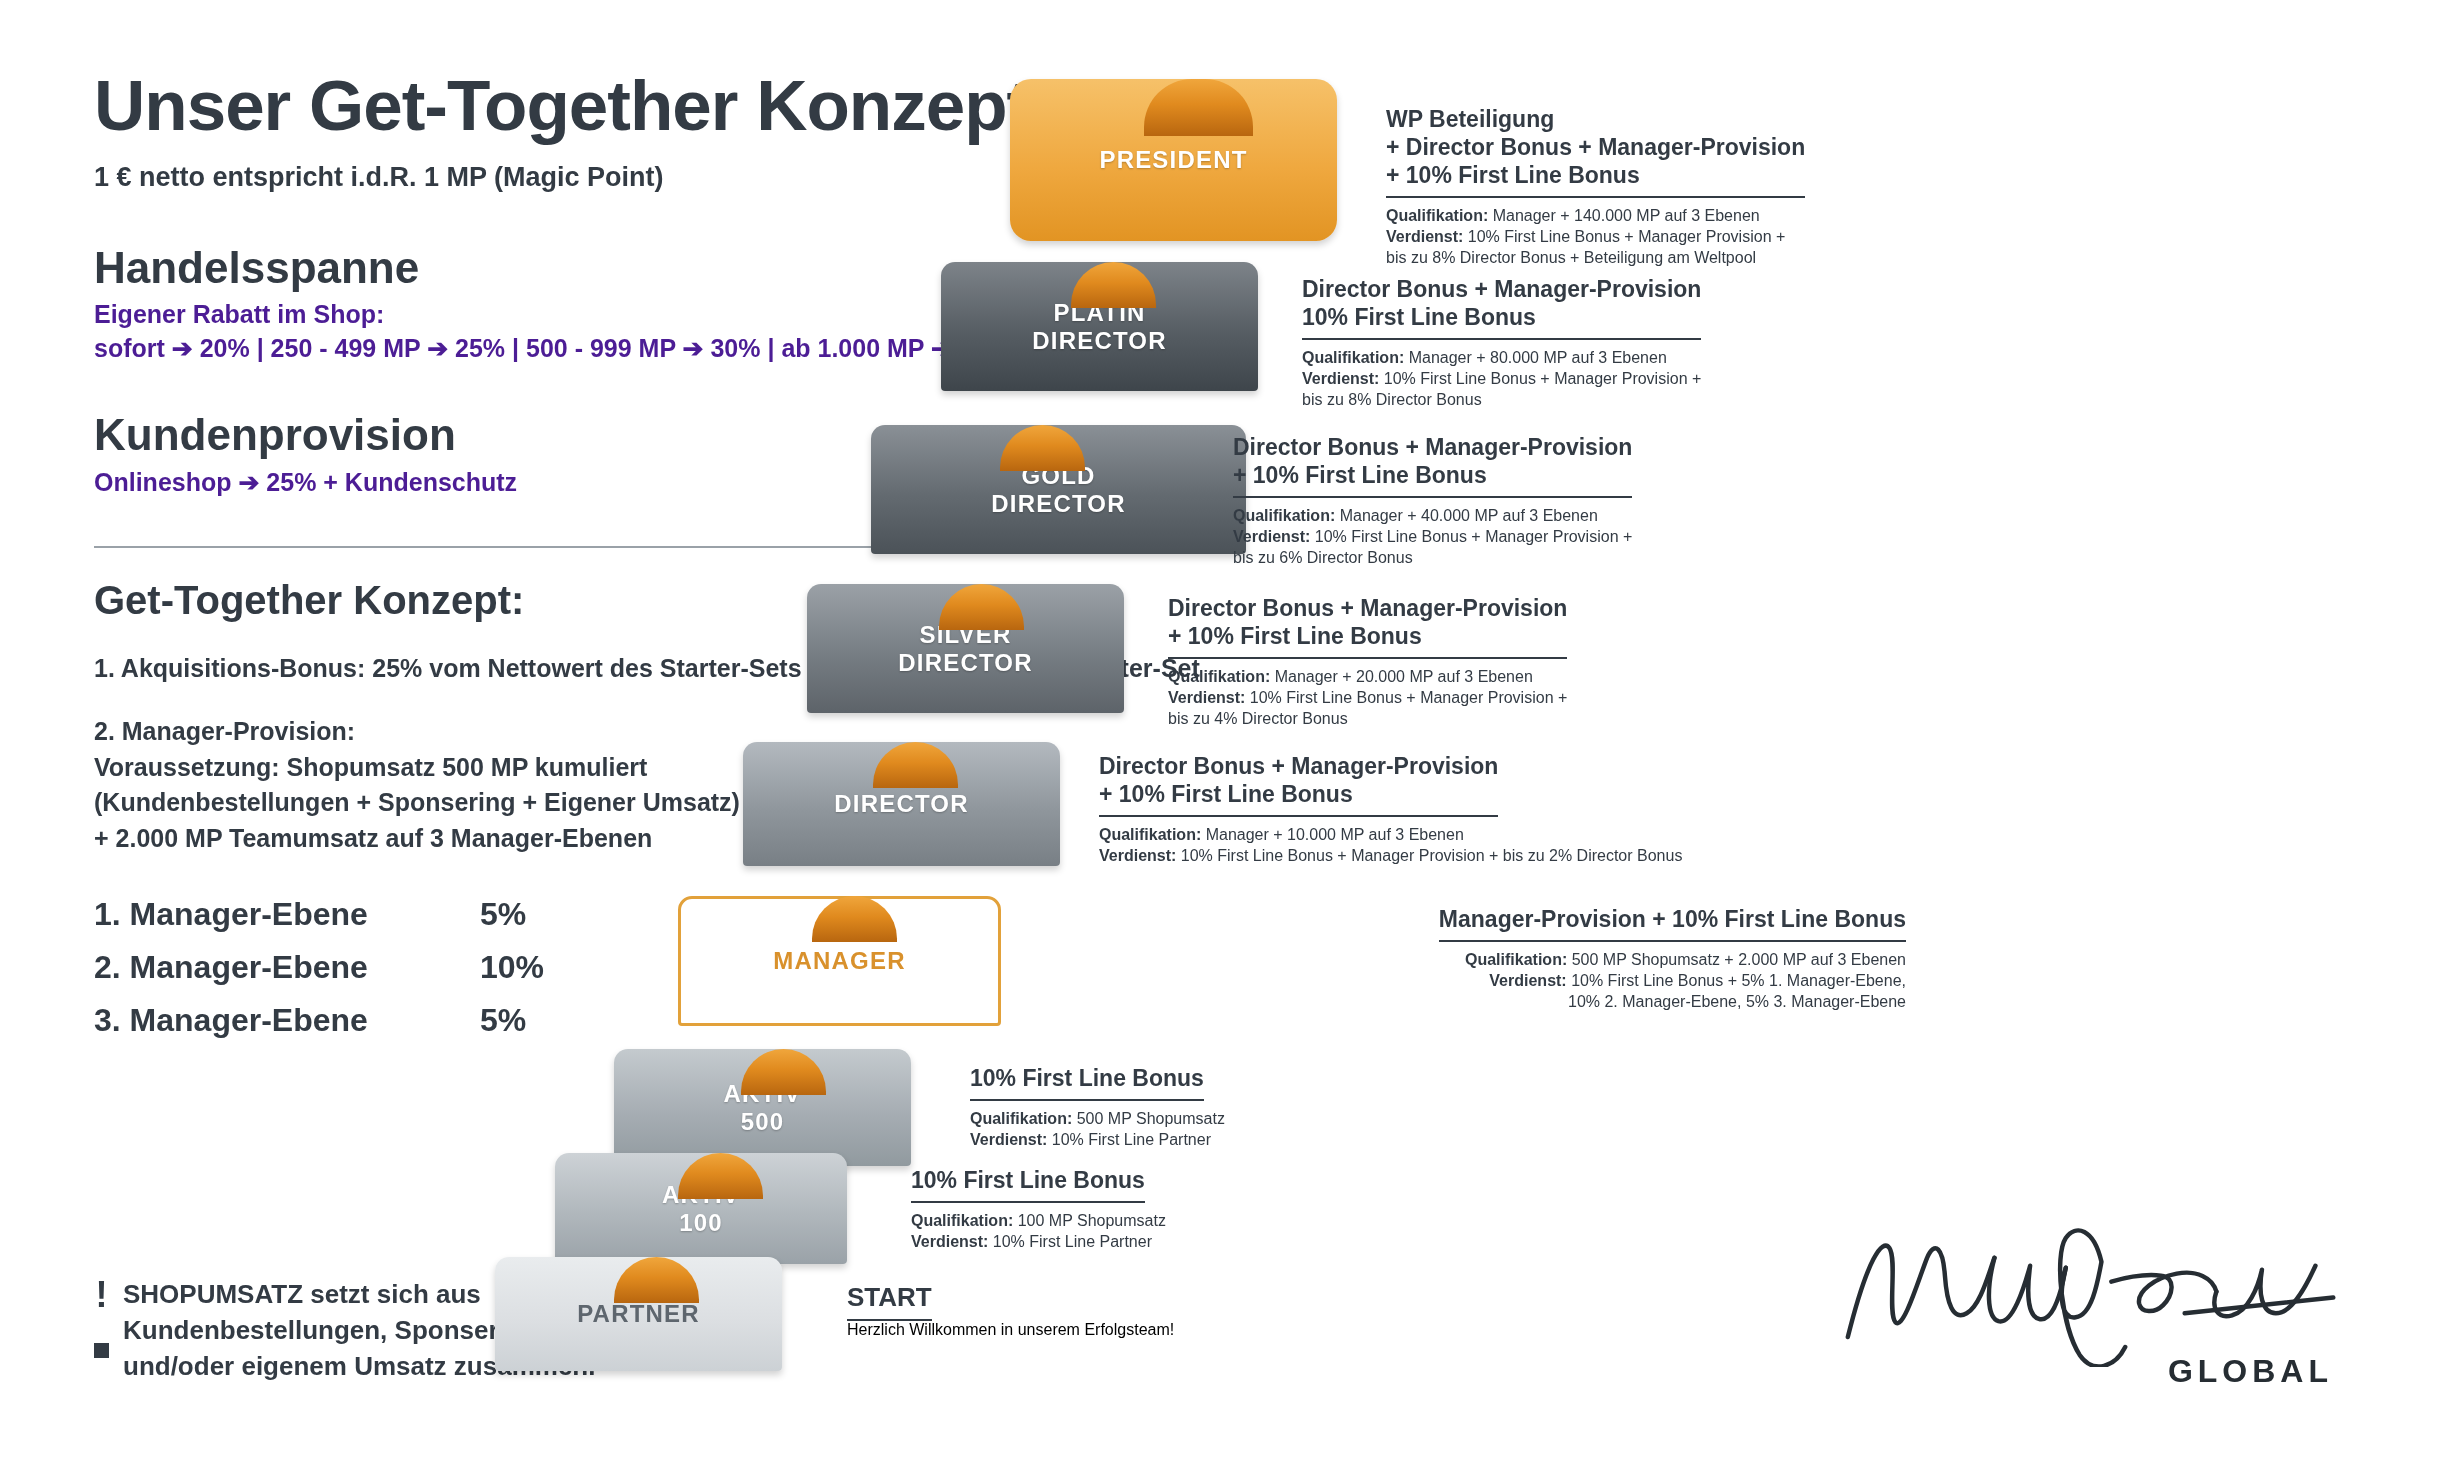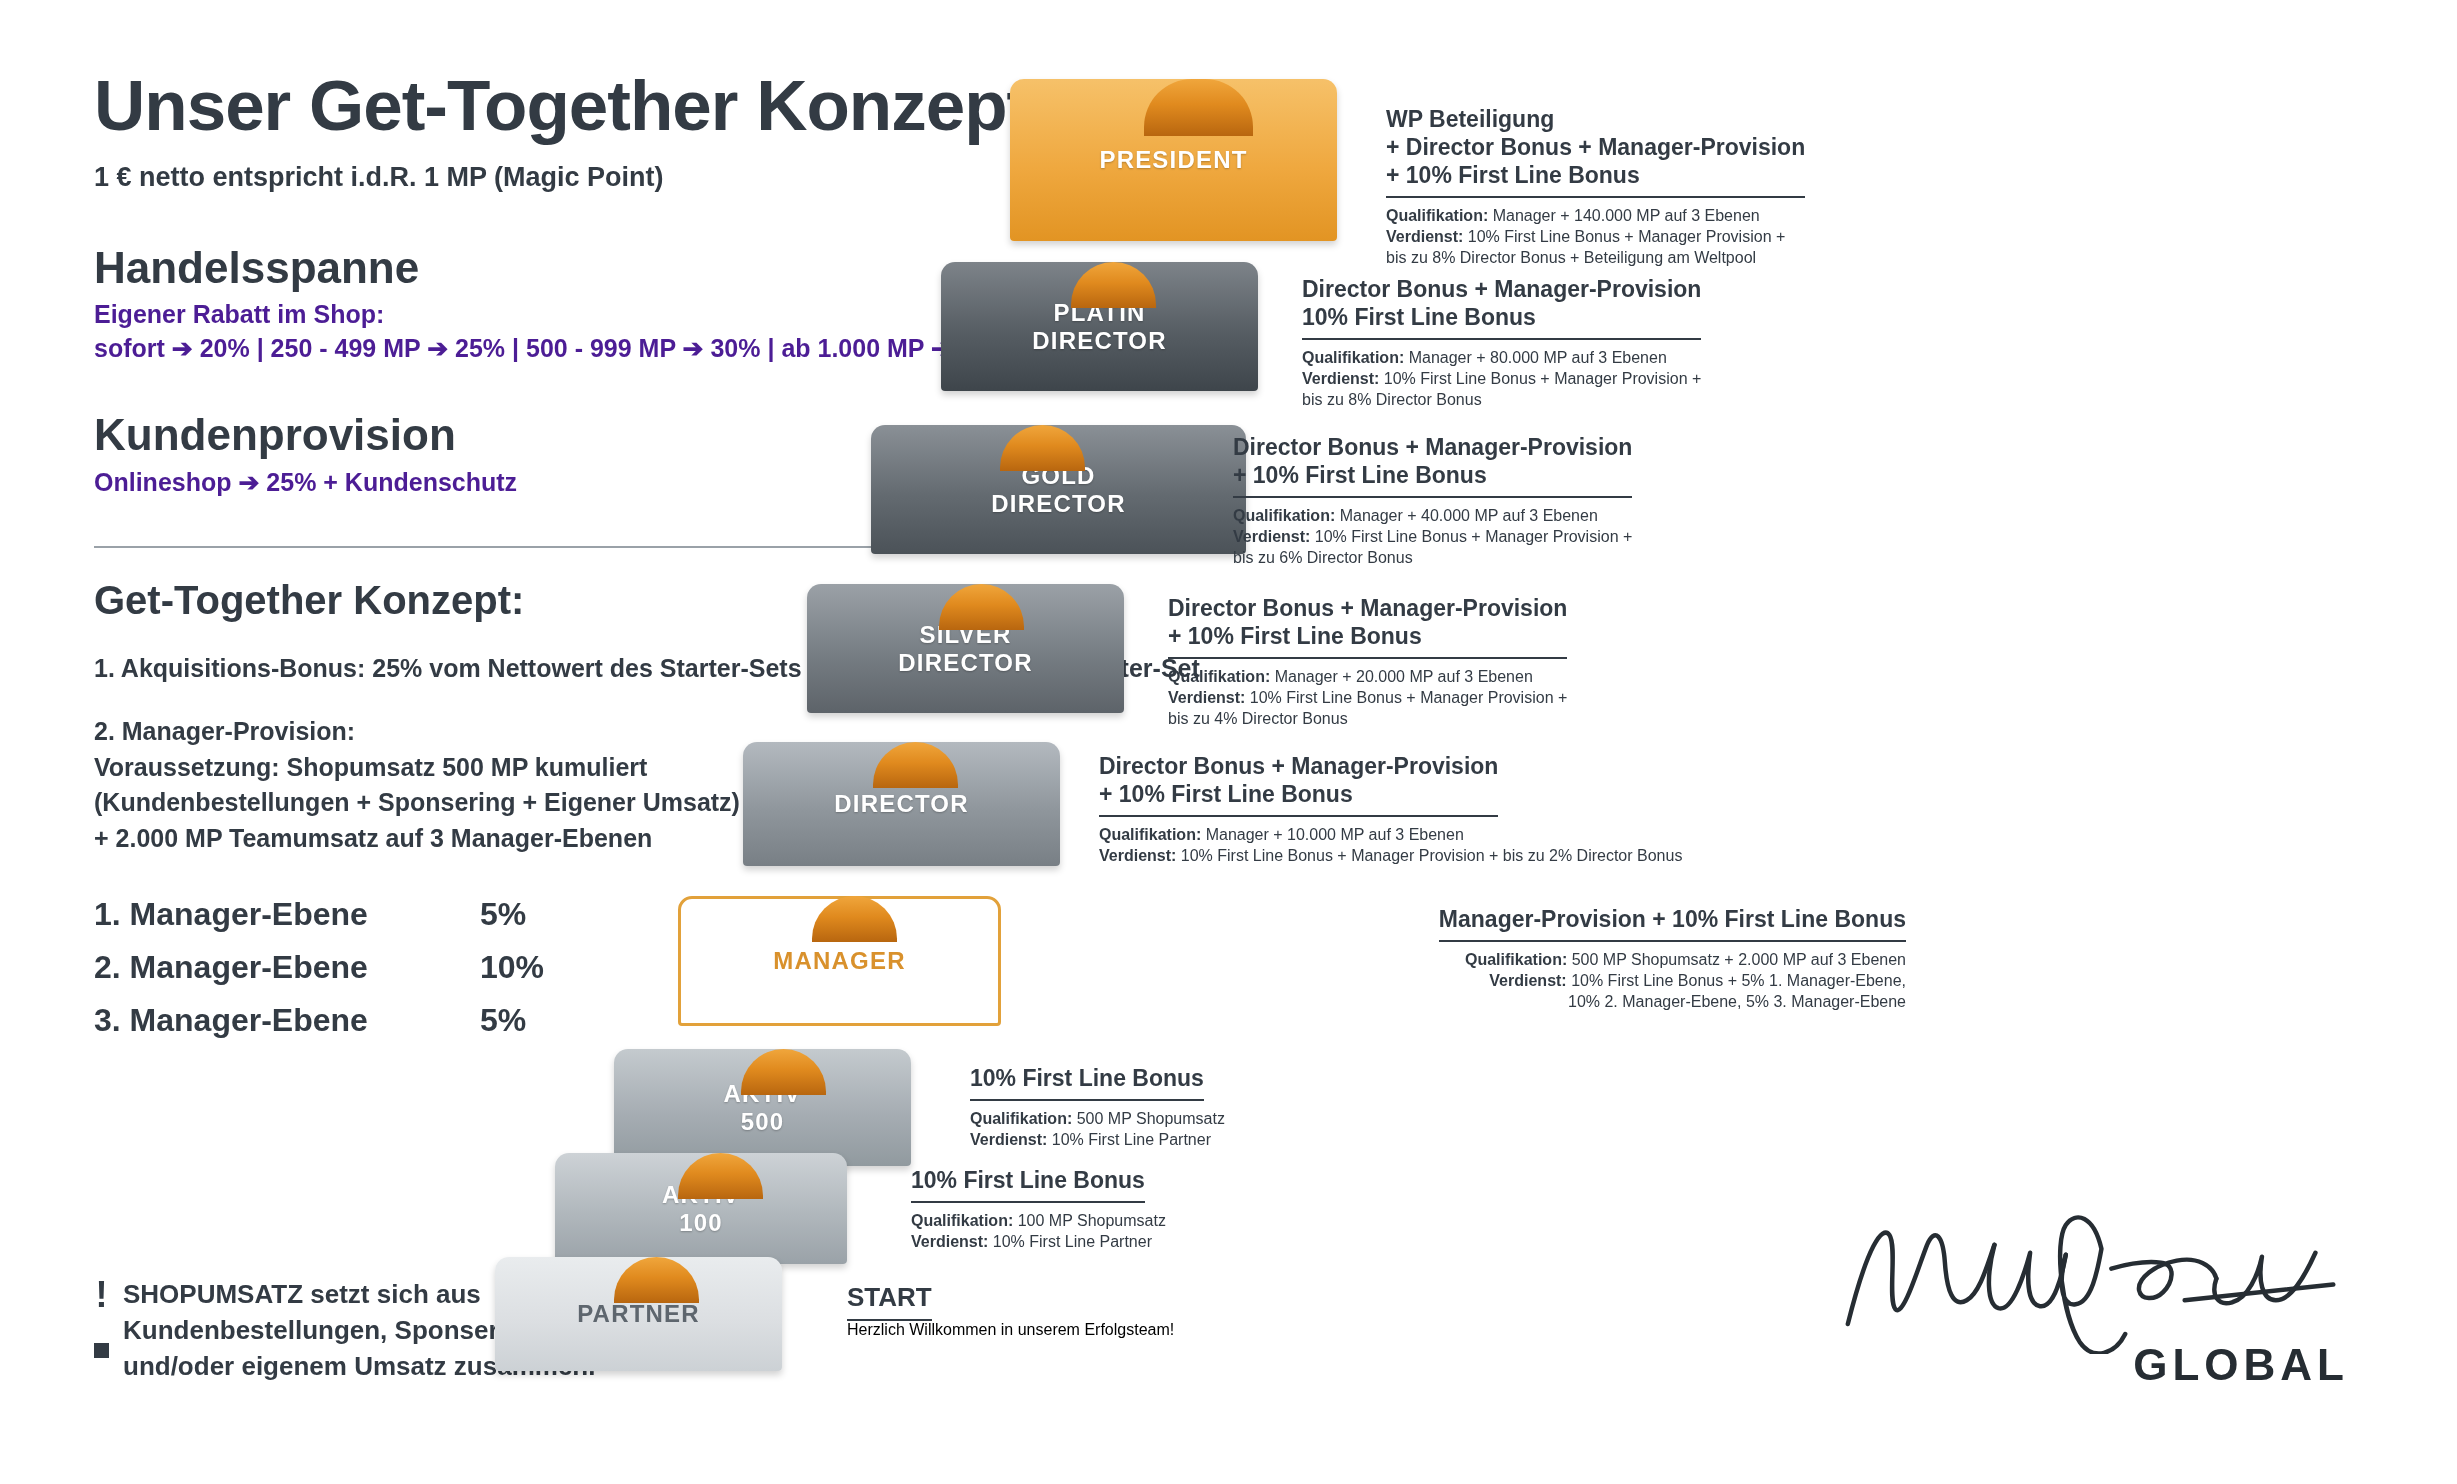--- a/index.html
+++ b/index.html
@@ -83,22 +83,22 @@
   .info .det b{font-weight:bold;}
 
   .start{position:absolute;}
   .start .head{font-size:26px;font-weight:bold;color:#333b44;border-bottom:2px solid #333b44;padding-bottom:6px;display:inline-block;}
   .start .det{font-size:16px;color:#000000;margin-top:0;}
 
   
   .logo{position:absolute;right:94px;bottom:94px;width:554px;text-align:right;}
   .logo svg{display:block;margin-left:auto;}
   .logo .global{
-    font-size:44px;font-weight:bold;letter-spacing:5px;color:#262d33;
-    margin-top:-14px;margin-right:14px;
+    font-size:32px;font-weight:bold;letter-spacing:5px;color:#262d33;
+    margin-top:-14px;margin-right:30px;
   }
 </style>
 </head>
 <body>
 
 <div class="page">
 
   <div class="left">
     <h1 class="title">Unser Get-Together Konzept:</h1>
     <div class="subtitle">1 € netto entspricht i.d.R. 1 MP (Magic Point)</div>
@@ -152,21 +152,21 @@
       <div>SHOPUMSATZ setzt sich aus</div>
       <div>Kundenbestellungen, Sponsering</div>
       <div>und/oder eigenem Umsatz zusammen.</div>
     </div>
   </div>
 
   <div class="stairs">
 
     <div class="step">
       <div class="plaque pres" style="left:198px;top:20px;width:327px;height:162px;
-                  background:linear-gradient(180deg,#f6c169 0%,#efa83f 55%,#e29423 100%);">
+                  background:linear-gradient(180deg,#f6c169 0%,#efa83f 55%,#e29423 100%);border-radius:21px;">
         <div class="lbl">PRESIDENT</div>
       </div>
       <div class="dome big" style="left:332px;top:20px;"></div>
       <div class="info" style="left:574px;top:46px;width:792px;">
         <div class="head">
           <div>WP Beteiligung</div>
           <div>+ Director Bonus + Manager-Provision</div>
           <div>+ 10% First Line Bonus</div>
         </div>
         <div class="det">

